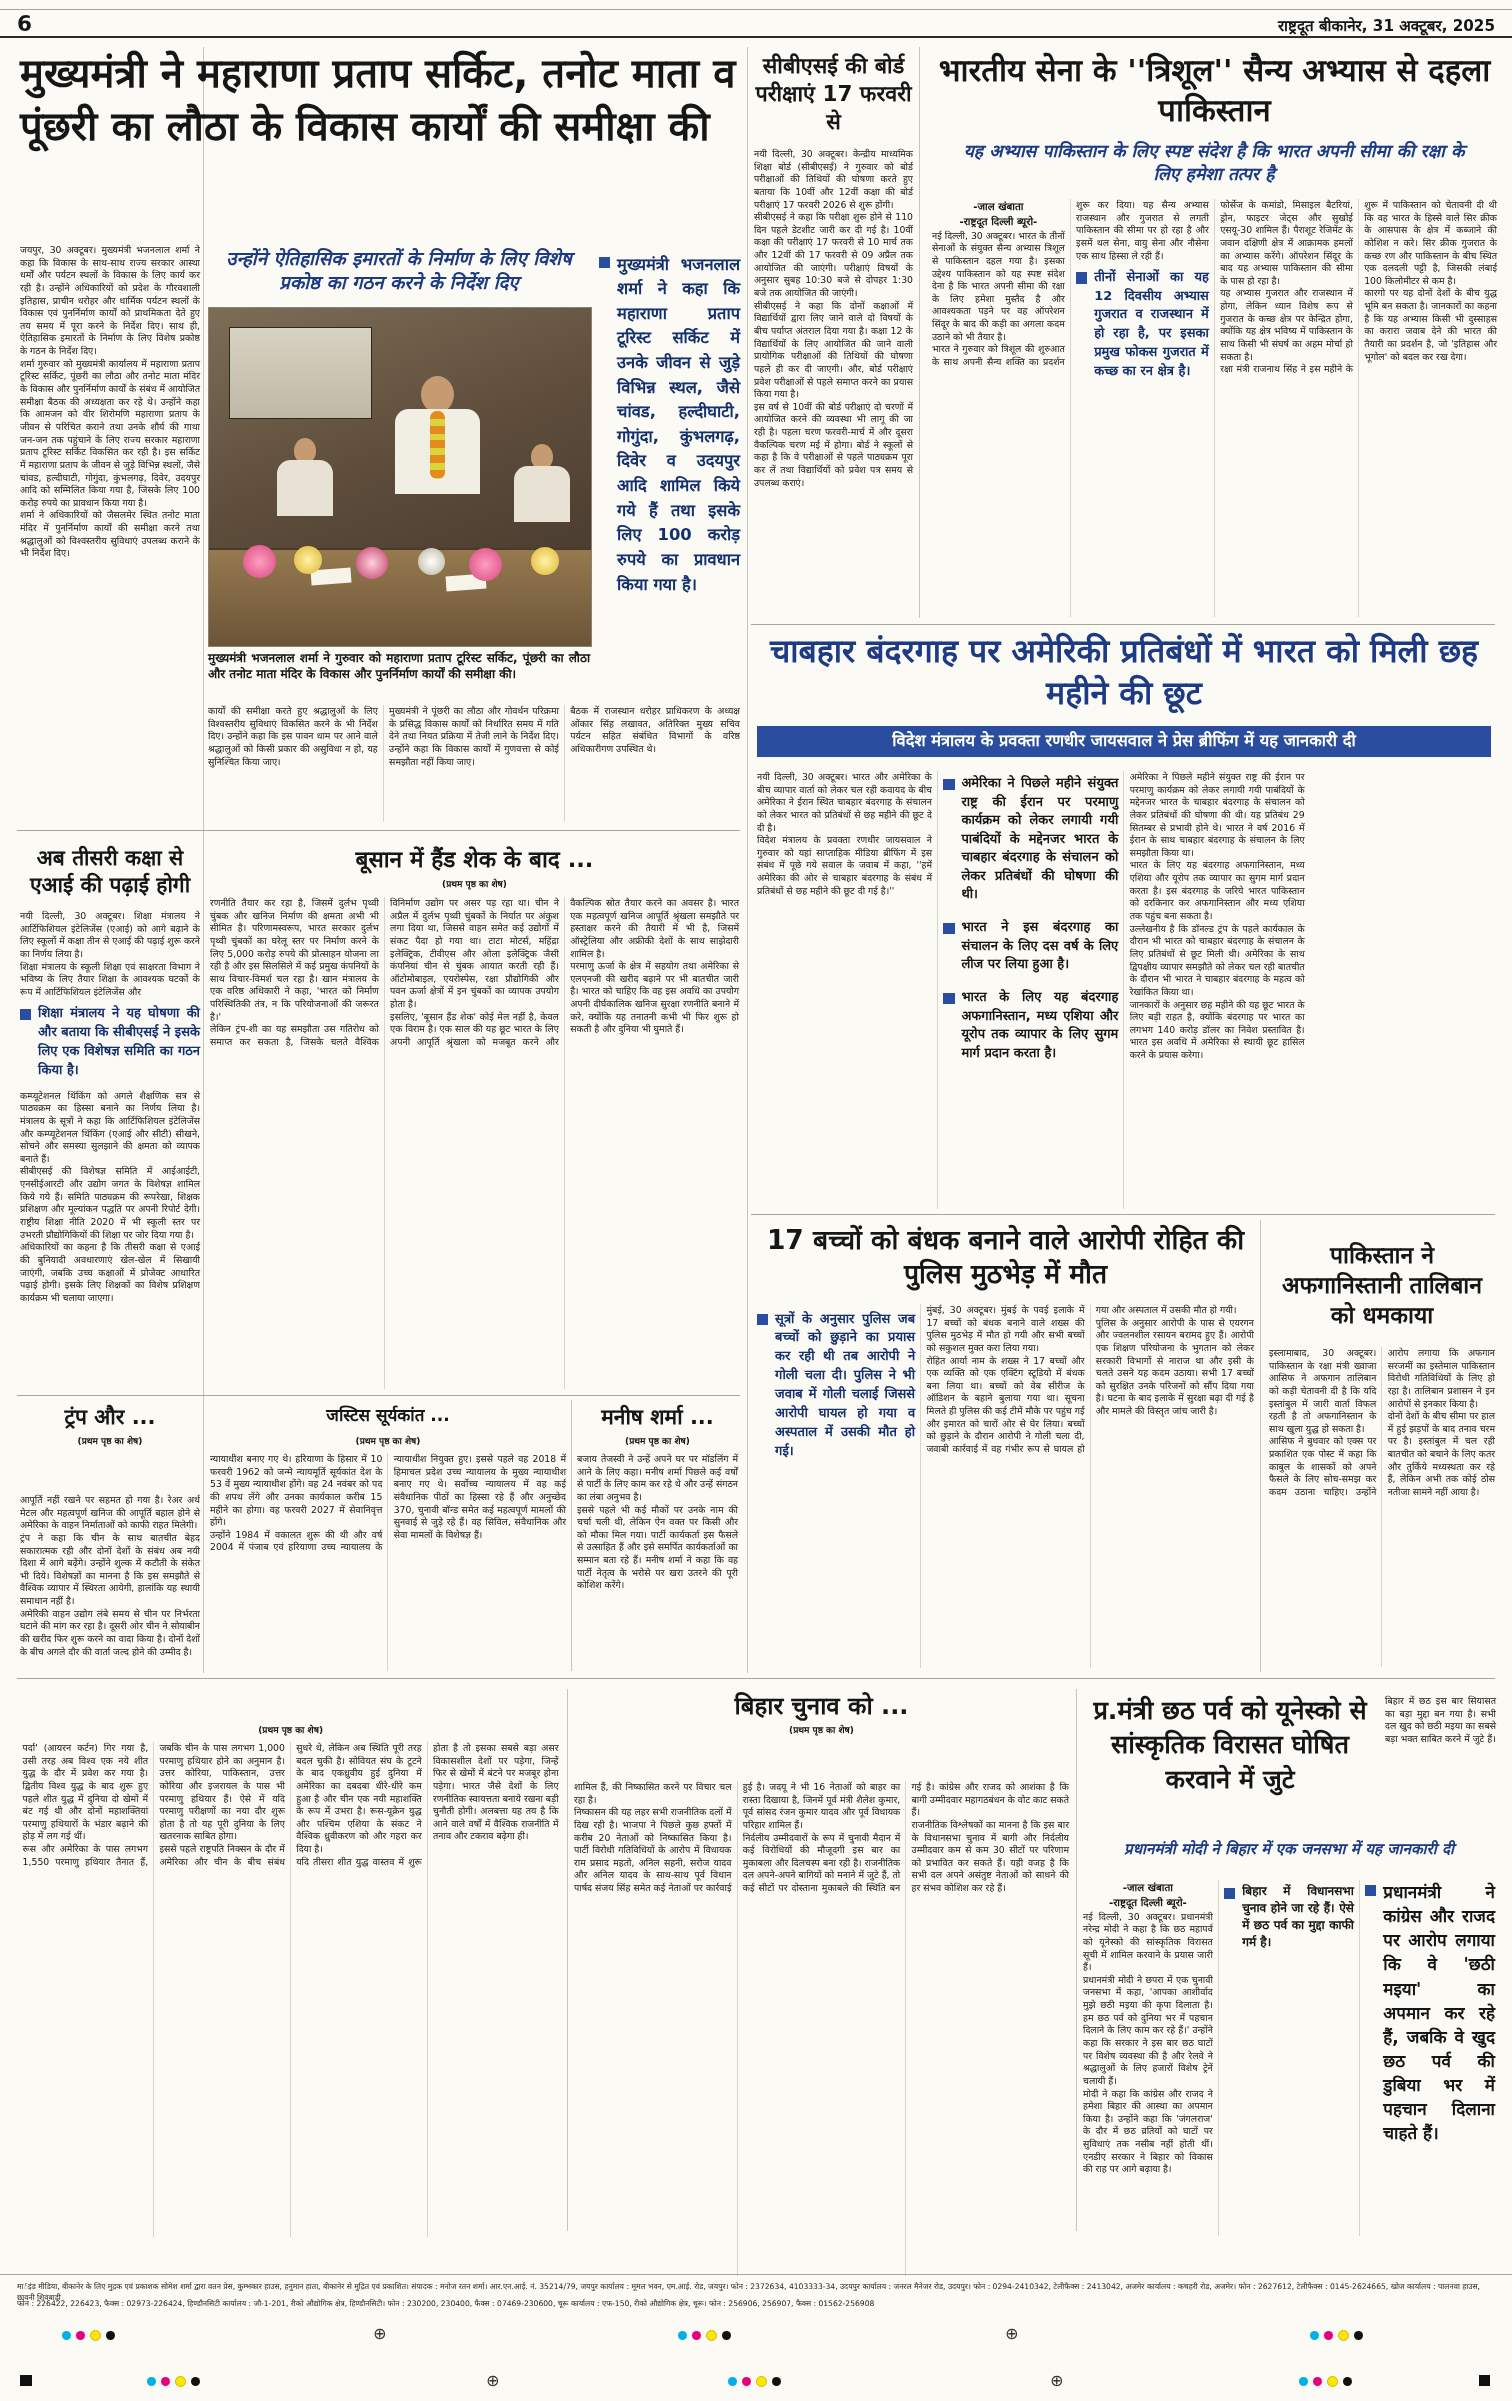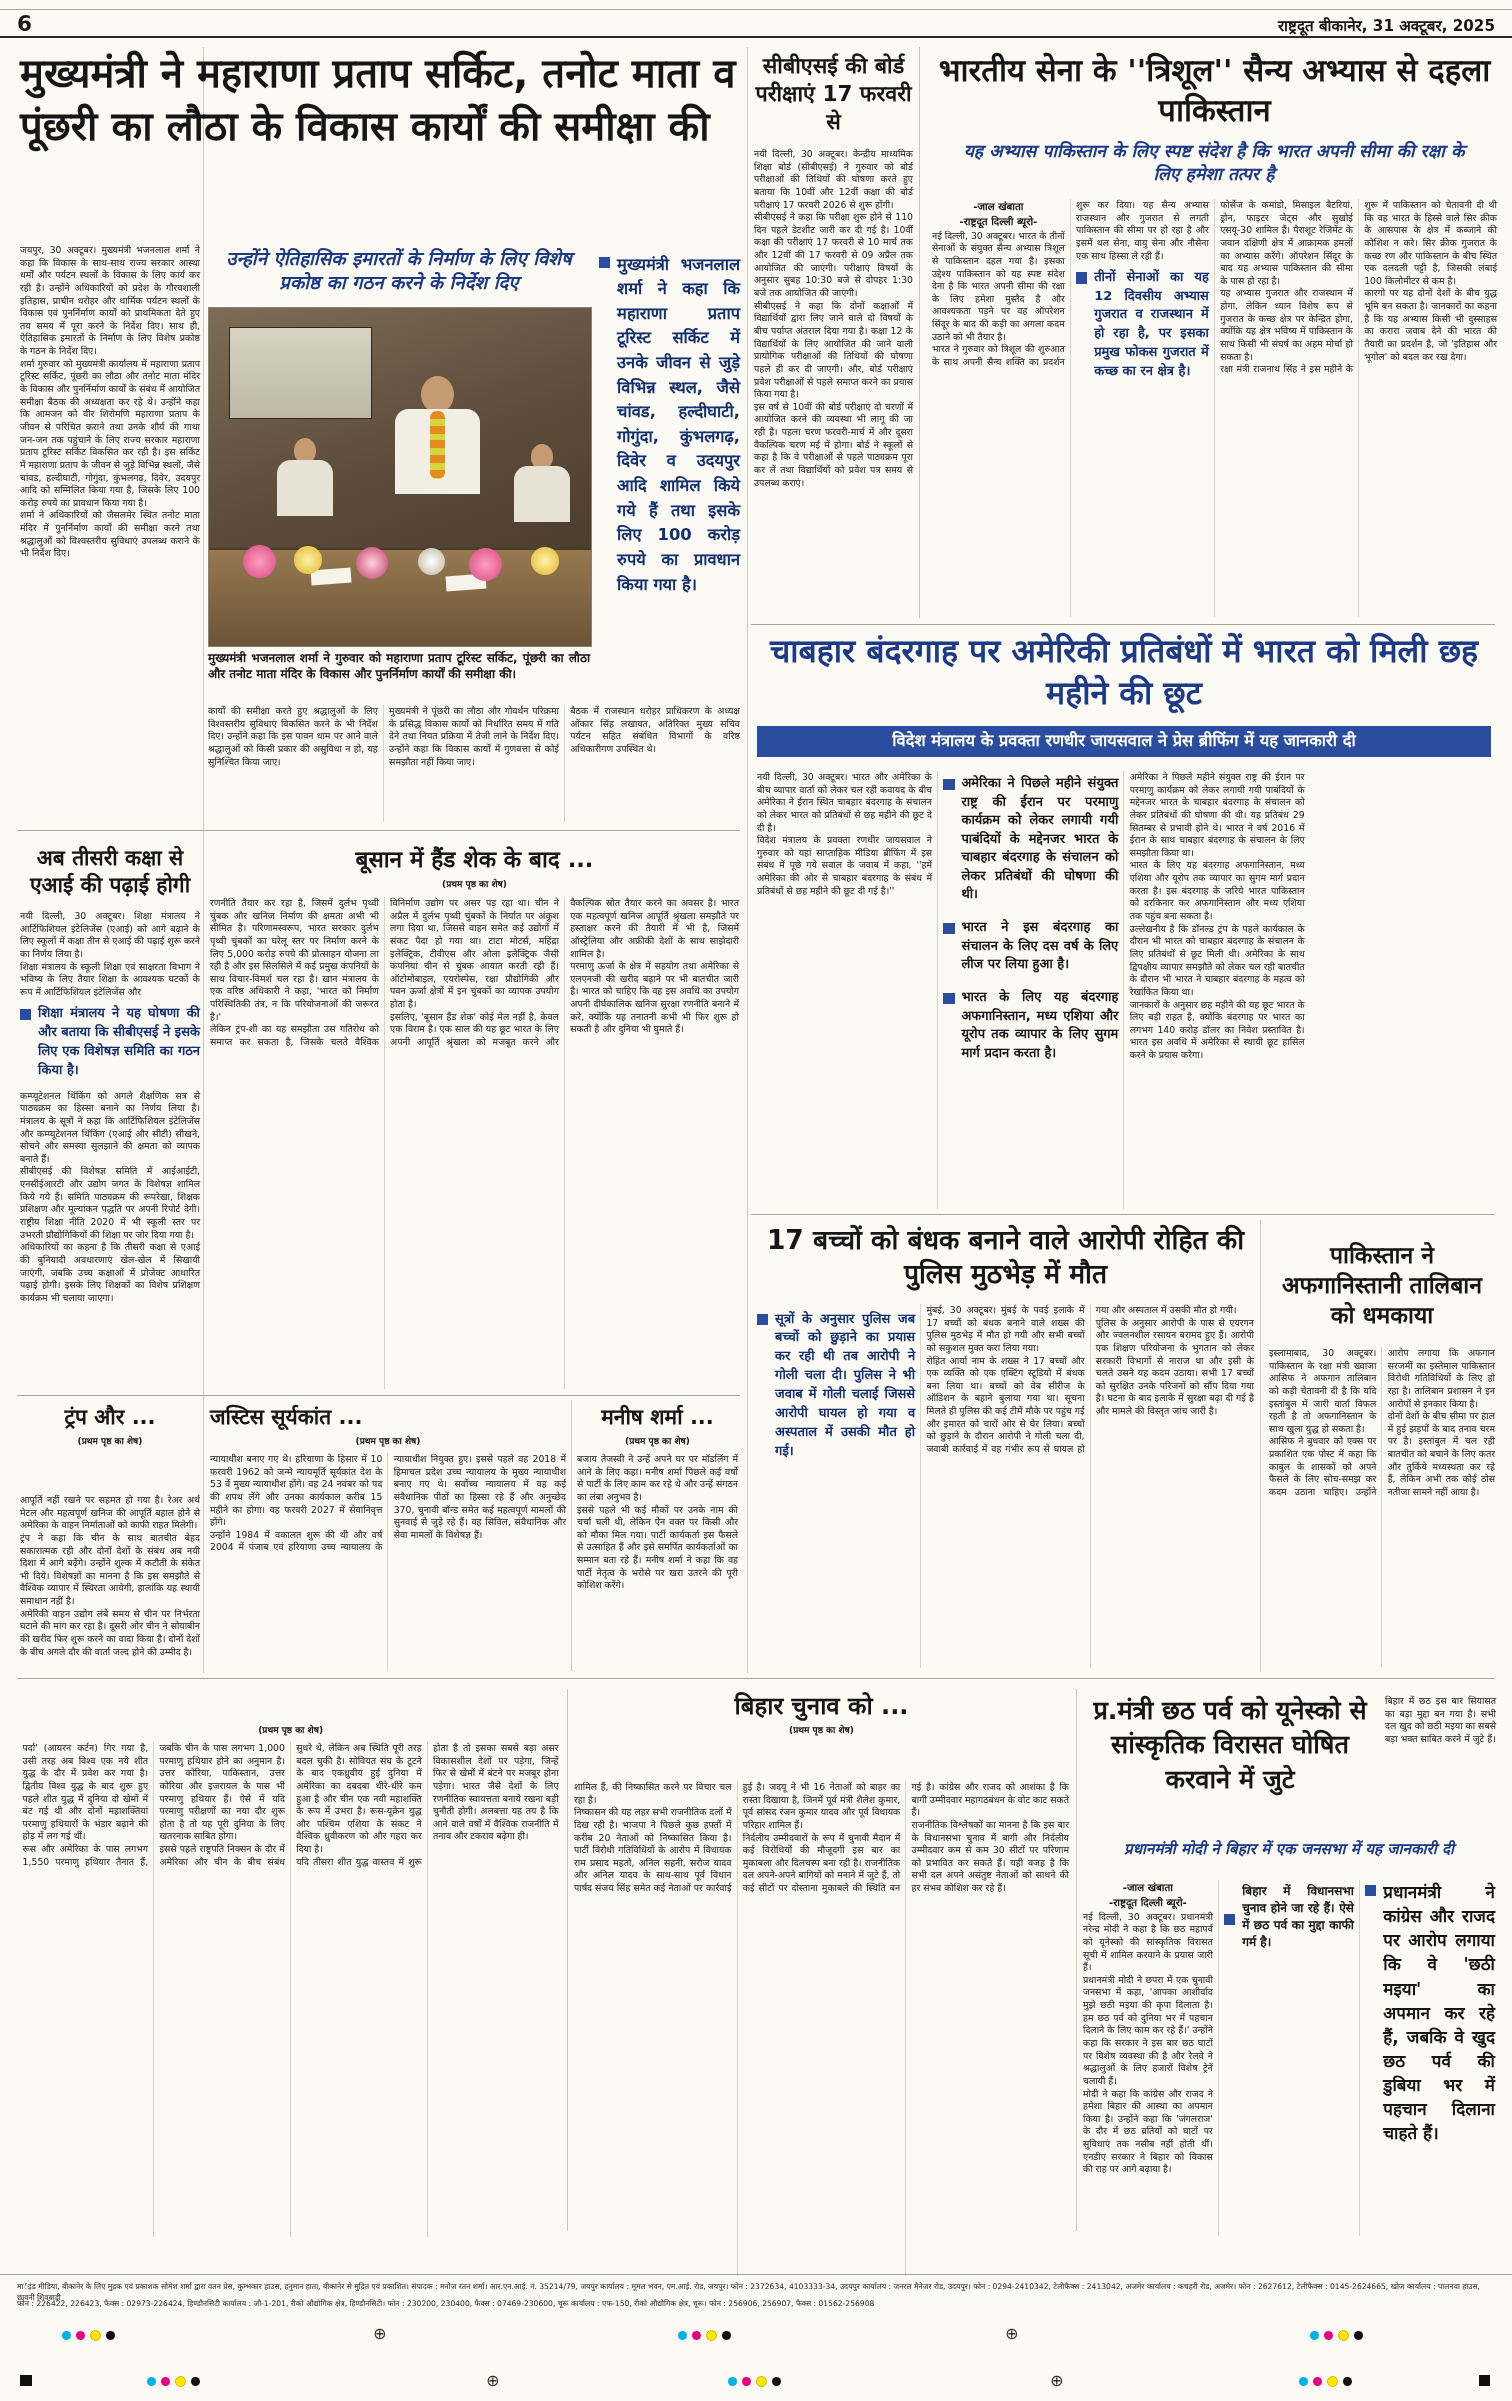--- a/index.html
+++ b/index.html
@@ -210,21 +210,21 @@
 परमाणु ऊर्जा के क्षेत्र में सहयोग तथा अमेरिका से एलएनजी की खरीद बढ़ाने पर भी बातचीत जारी है। भारत को चाहिए कि वह इस अवधि का उपयोग अपनी दीर्घकालिक खनिज सुरक्षा रणनीति बनाने में करे, क्योंकि यह तनातनी कभी भी फिर शुरू हो सकती है और दुनिया भी घुमाते हैं।</div>
 
   <div class="hrule" style="left:17px;top:1395px;width:723px;"></div>
 
   <div class="abs hl" style="left:20px;top:1404px;width:180px;font-size:21px;text-align:center;">ट्रंप और ...</div>
   <div class="abs cont" style="left:20px;top:1434px;width:180px;">(प्रथम पृष्ठ का शेष)</div>
   <div class="abs body-text" style="left:20px;top:1453px;width:180px;height:218px;margin-top:41px;">आपूर्ति नहीं रखने पर सहमत हो गया है। रेअर अर्थ मेटल और महत्वपूर्ण खनिज की आपूर्ति बहाल होने से अमेरिका के वाहन निर्माताओं को काफी राहत मिलेगी।
 ट्रंप ने कहा कि चीन के साथ बातचीत बेहद सकारात्मक रही और दोनों देशों के संबंध अब नयी दिशा में आगे बढ़ेंगे। उन्होंने शुल्क में कटौती के संकेत भी दिये। विशेषज्ञों का मानना है कि इस समझौते से वैश्विक व्यापार में स्थिरता आयेगी, हालांकि यह स्थायी समाधान नहीं है।
 अमेरिकी वाहन उद्योग लंबे समय से चीन पर निर्भरता घटाने की मांग कर रहा है। दूसरी ओर चीन ने सोयाबीन की खरीद फिर शुरू करने का वादा किया है। दोनों देशों के बीच अगले दौर की वार्ता जल्द होने की उम्मीद है।</div>
 
-  <div class="abs hl" style="left:210px;top:1404px;width:356px;font-size:21px;">जस्टिस सूर्यकांत ...</div>
+  <div class="abs hl" style="left:210px;top:1404px;width:356px;font-size:17px;text-align:center;">जस्टिस सूर्यकांत ...</div>
   <div class="abs cont" style="left:210px;top:1434px;width:356px;">(प्रथम पृष्ठ का शेष)</div>
   <div class="abs body-text cols-2" style="left:210px;top:1453px;width:356px;height:218px;">न्यायाधीश बनाए गए थे। हरियाणा के हिसार में 10 फरवरी 1962 को जन्मे न्यायमूर्ति सूर्यकांत देश के 53 वें मुख्य न्यायाधीश होंगे। वह 24 नवंबर को पद की शपथ लेंगे और उनका कार्यकाल करीब 15 महीने का होगा। वह फरवरी 2027 में सेवानिवृत्त होंगे।
 उन्होंने 1984 में वकालत शुरू की थी और वर्ष 2004 में पंजाब एवं हरियाणा उच्च न्यायालय के न्यायाधीश नियुक्त हुए। इससे पहले वह 2018 में हिमाचल प्रदेश उच्च न्यायालय के मुख्य न्यायाधीश बनाए गए थे। सर्वोच्च न्यायालय में वह कई संवैधानिक पीठों का हिस्सा रहे हैं और अनुच्छेद 370, चुनावी बॉन्ड समेत कई महत्वपूर्ण मामलों की सुनवाई से जुड़े रहे हैं। वह सिविल, संवैधानिक और सेवा मामलों के विशेषज्ञ हैं।</div>
 
   <div class="abs hl" style="left:577px;top:1404px;width:161px;font-size:21px;text-align:center;">मनीष शर्मा ...</div>
   <div class="abs cont" style="left:577px;top:1434px;width:161px;">(प्रथम पृष्ठ का शेष)</div>
   <div class="abs body-text" style="left:577px;top:1453px;width:161px;height:218px;">बजाय तेजस्वी ने उन्हें अपने घर पर मॉडलिंग में आने के लिए कहा। मनीष शर्मा पिछले कई वर्षों से पार्टी के लिए काम कर रहे थे और उन्हें संगठन का लंबा अनुभव है।
 इससे पहले भी कई मौकों पर उनके नाम की चर्चा चली थी, लेकिन ऐन वक्त पर किसी और को मौका मिल गया। पार्टी कार्यकर्ता इस फैसले से उत्साहित हैं और इसे समर्पित कार्यकर्ताओं का सम्मान बता रहे हैं। मनीष शर्मा ने कहा कि वह पार्टी नेतृत्व के भरोसे पर खरा उतरने की पूरी कोशिश करेंगे।</div>
 
   <div class="hrule" style="left:17px;top:1678px;width:1478px;"></div>
@@ -245,21 +245,21 @@
   <div class="abs body-text" style="left:1385px;top:1695px;width:111px;height:139px;">बिहार में छठ इस बार सियासत का बड़ा मुद्दा बन गया है। सभी दल खुद को छठी मइया का सबसे बड़ा भक्त साबित करने में जुटे हैं।</div>
   <div class="abs hl hl-chh" style="left:1083px;top:1693px;width:294px;">प्र.मंत्री छठ पर्व को यूनेस्को से सांस्कृतिक विरासत घोषित करवाने में जुटे</div>
   <div class="abs subhead" style="left:1083px;top:1840px;width:412px;font-size:15.2px;">प्रधानमंत्री मोदी ने बिहार में एक जनसभा में यह जानकारी दी</div>
   <div class="abs cols-3" style="left:1083px;top:1880px;width:412px;height:356px;">
     <div class="byline">-जाल खंबाता
 -राष्ट्रदूत दिल्ली ब्यूरो-</div>
     <div class="body-text">नई दिल्ली, 30 अक्टूबर। प्रधानमंत्री नरेन्द्र मोदी ने कहा है कि छठ महापर्व को यूनेस्को की सांस्कृतिक विरासत सूची में शामिल करवाने के प्रयास जारी हैं।
 प्रधानमंत्री मोदी ने छपरा में एक चुनावी जनसभा में कहा, 'आपका आशीर्वाद मुझे छठी मइया की कृपा दिलाता है। हम छठ पर्व को दुनिया भर में पहचान दिलाने के लिए काम कर रहे हैं।' उन्होंने कहा कि सरकार ने इस बार छठ घाटों पर विशेष व्यवस्था की है और रेलवे ने श्रद्धालुओं के लिए हजारों विशेष ट्रेनें चलायी हैं।
 मोदी ने कहा कि कांग्रेस और राजद ने हमेशा बिहार की आस्था का अपमान किया है। उन्होंने कहा कि 'जंगलराज' के दौर में छठ व्रतियों को घाटों पर सुविधाएं तक नसीब नहीं होती थीं। एनडीए सरकार ने बिहार को विकास की राह पर आगे बढ़ाया है।</div>
     <div style="break-inside:avoid;padding-top:3.4px;">
-      <div class="bullet-item" style="font-size:12px;align-items:center;">
+      <div class="bullet-item" style="font-size:12px;">
         <span class="sq"></span>
         <span>बिहार में विधानसभा चुनाव होने जा रहे हैं। ऐसे में छठ पर्व का मुद्दा काफी गर्म है।</span>
       </div>
       <div class="bullet-item" style="font-size:17px;margin-top:38px;">
         <span class="sq"></span>
         <span>प्रधानमंत्री ने कांग्रेस और राजद पर आरोप लगाया कि वे 'छठी मइया' का अपमान कर रहे हैं, जबकि वे खुद छठ पर्व की डुबिया भर में पहचान दिलाना चाहते हैं।</span>
       </div>
     </div>
   </div>
 

